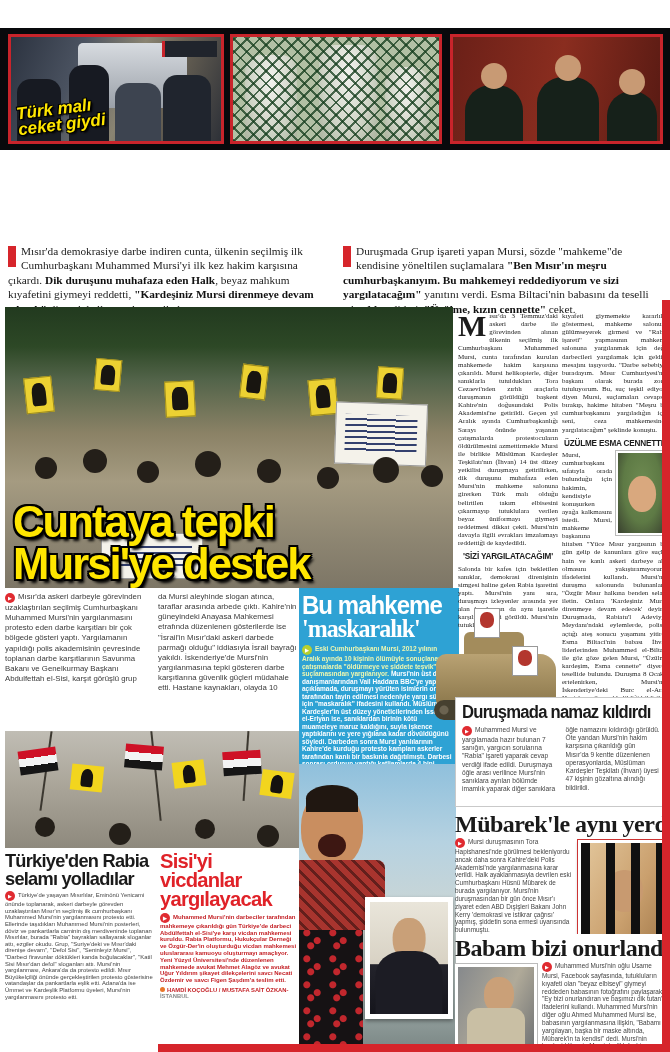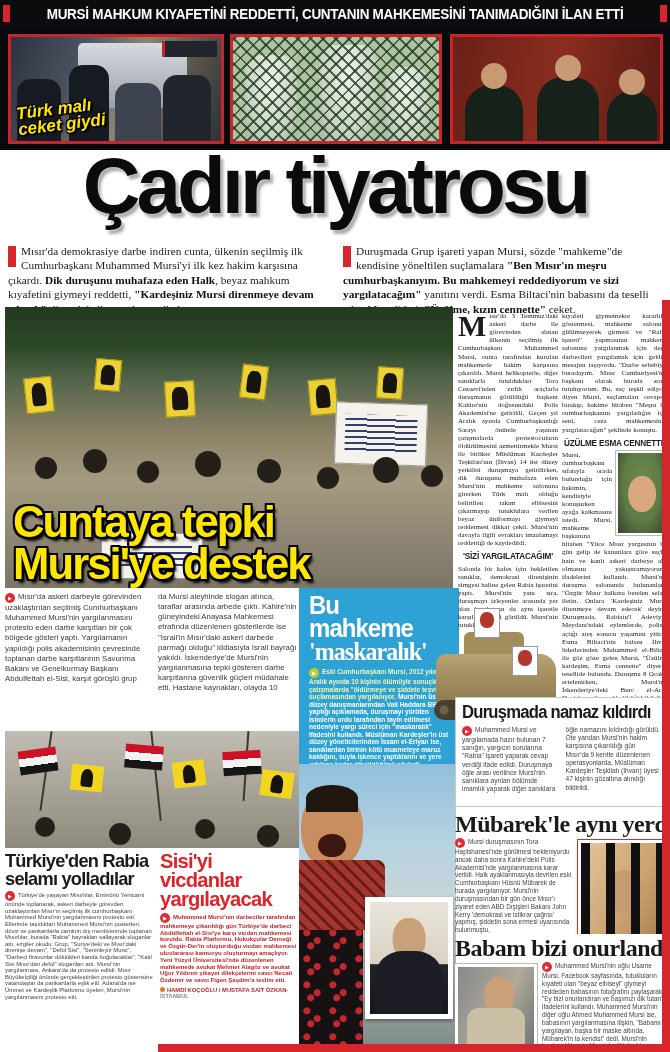--- a/index.html
+++ b/index.html
@@ -63,21 +63,21 @@
   
   .flags-photo{position:absolute;left:5px;top:731px;width:294px;height:117px;overflow:hidden;
       background:linear-gradient(#c0bdb4 0%,#aba69a 45%,#8e897d 100%);}
   .flag-eg{position:absolute;width:38px;height:24px;
       background:linear-gradient(#ce1126 0 33%,#f3f3f3 33% 66%,#161616 66% 100%);}
   .flag-rb{position:absolute;width:32px;height:26px;background:#f2d51e;}
   .flag-rb::after{content:"";position:absolute;left:30%;top:15%;width:40%;height:70%;background:#151210;border-radius:45% 45% 20% 20%;}
   .pole{position:absolute;width:2px;background:#3c3830;}
   
   .blue-box{position:absolute;left:299px;top:588px;width:160px;height:176px;background:#2ea2d4;
-      padding:6px 7px 0 10px;box-sizing:border-box;overflow:hidden;}
+      padding:6px 7px 0 3px;box-sizing:border-box;overflow:hidden;}
   .blue-title{color:#fff;font-weight:800;font-size:25px;line-height:.92;letter-spacing:-1px;transform:scaleX(.96);transform-origin:left;}
   .blue-title .t2{font-family:"Liberation Serif",serif;font-weight:700;}
   .blue-text{margin-top:5px;font-size:6.5px;line-height:1.16;color:#fff;font-weight:700;}
   .blue-text .lead{color:#eef7b0;}
   
   .man-photo{position:absolute;left:299px;top:764px;width:157px;height:281px;overflow:hidden;
       background:linear-gradient(#8fc0dc 0%,#b6d2e1 28%,#cdd6d4 55%,#9aa7a5 85%,#7e8a88 100%);}
   .man-head{position:absolute;left:2px;top:26px;width:62px;height:78px;background:#c98e60;border-radius:46%;}
   .man-head::before{content:"";position:absolute;left:8%;top:-6%;width:84%;height:34%;background:#201711;border-radius:50% 50% 0 0;}
   .man-head::after{content:"";position:absolute;left:28%;top:56%;width:44%;height:30%;background:#3d1712;border-radius:50%;}
@@ -152,25 +152,20 @@
   
   .right-strip{position:absolute;left:662px;top:300px;width:8px;height:752px;background:#d6252b;}
   .bottom-strip{position:absolute;left:158px;top:1044px;width:512px;height:8px;background:#d6252b;}
   b{color:#111;}
 </style>
 </head>
 <body>
 
 <div class="page">
 
-  <div class="topbar">
-    <span class="red-end l"></span>
-    <span class="topbar-text">MURSİ MAHKUM KIYAFETİNİ REDDETTİ, CUNTANIN MAHKEMESİNİ TANIMADIĞINI İLAN ETTİ</span>
-    <span class="red-end r"></span>
-  </div>
 
   <div class="photostrip">
     <div class="tp tp1">
       <div class="van"></div>
       <div class="fig" style="left:6px;width:44px;height:62px;"></div>
       <div class="fig" style="left:58px;width:40px;height:76px;"></div>
       <div class="fig" style="left:104px;width:46px;height:58px;background:#3d4450;"></div>
       <div class="fig" style="left:152px;width:48px;height:66px;background:#20252e;"></div>
       <div class="logo"></div>
       <div class="cap">
@@ -184,21 +179,20 @@
       <div class="wfig" style="left:152px;width:44px;height:74px;"></div>
       <div class="mesh"></div>
     </div>
     <div class="tp tp3">
       <div class="judge" style="left:12px;width:58px;height:56px;"></div>
       <div class="judge" style="left:84px;width:62px;height:64px;"></div>
       <div class="judge" style="left:154px;width:50px;height:50px;"></div>
     </div>
   </div>
 
-  <div class="mainhead">Çadır tiyatrosu</div>
 
   <div class="intro">
     <div class="col">
       <span class="redmark"></span><span>Mısır'da demokrasiye darbe indiren cunta, ülkenin seçilmiş ilk Cumhurbaşkanı Muhammed Mursi'yi ilk kez hakim karşısına çıkardı. </span><b>Dik duruşunu muhafaza eden Halk</b><span>, beyaz mahkum kıyafetini giymeyi reddetti, </span><b>"Kardeşiniz Mursi direnmeye devam edecek"</b><span> diyerek halkına selam yolladı.</span>
     </div>
     <div class="col">
       <span class="redmark"></span><span>Duruşmada Grup işareti yapan Mursi, sözde "mahkeme"de kendisine yöneltilen suçlamalara </span><b>"Ben Mısır'ın meşru cumhurbaşkanıyım. Bu mahkemeyi reddediyorum ve sizi yargılatacağım"</b><span> yanıtını verdi. Esma Biltaci'nin babasını da teselli eden Mısır lideri, </span><b>"Üzülme, kızın cennette"</b><span> ceket.</span>
     </div>
   </div>
 

